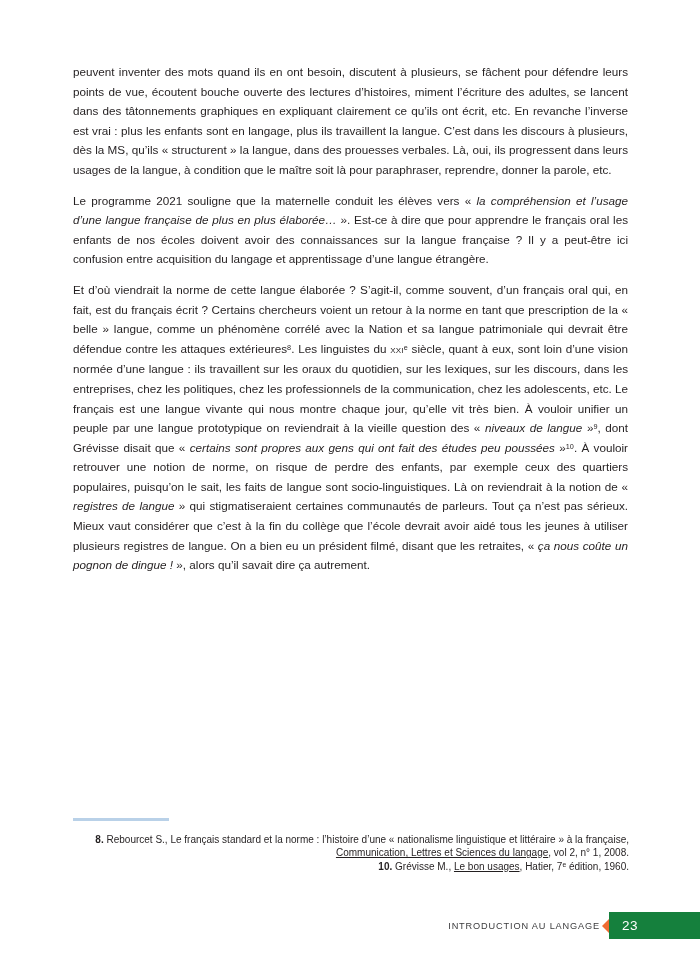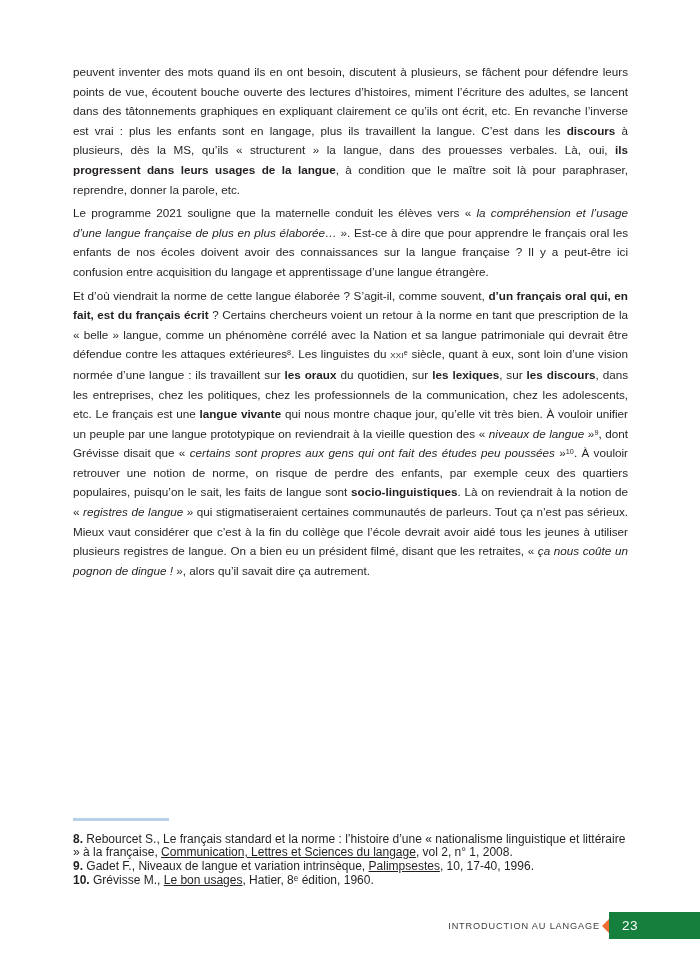--- a/index.html
+++ b/index.html
@@ -24,30 +24,30 @@
   }
   p.body {
     margin: 0;
     font-size: 11.7px;
     line-height: 19.6px;
     text-align: justify;
     text-justify: inter-word;
     color: #231f20;
     hyphens: none;
   }
-  p.body + p.body { margin-top: 4px; }
+  p.body + p.body { margin-top: 11px; }
   h2.section-title {
     margin: 19px 0 6px 0;
     font-size: 15.6px;
     line-height: 20px;
     font-weight: bold;
     color: #231f20;
     letter-spacing: -0.1px;
   }
-  b, strong { font-weight: bold; }
+  b, strong { font-weight: normal; }
   i, em { font-style: italic; }
   sup {
     font-size: 0.62em;
     vertical-align: 0.42em;
     line-height: 0;
   }
   .smallcaps {
     font-variant: small-caps;
     font-size: 0.97em;
     letter-spacing: 0.2px;
@@ -60,24 +60,24 @@
     width: 556px;
   }
   .fn-rule {
     width: 96px;
     height: 2.5px;
     background: #b9d1e8;
     margin-bottom: 12px;
   }
   .fn {
     margin: 0 0 0.5px 0;
-    font-size: 12px;
+    font-size: 10px;
     line-height: 13.5px;
     color: #231f20;
-    text-align: left;
+    text-align: right;
   }
   .fn .num { font-weight: bold; }
   .u { text-decoration: underline; text-underline-offset: 1.4px; }
   .fn sup { font-size: 0.68em; vertical-align: 0.38em; }
   
   .footer {
     position: absolute;
     left: 0;
     top: 912px;
     width: 700px;
@@ -138,23 +138,22 @@
 
     <p class="body"><span>Et d’où viendrait la norme de cette langue élaborée ? S’agit-il, comme souvent, </span><b>d’un français oral qui, en fait, est du français écrit</b><span> ? Certains chercheurs voient un retour à la norme en tant que prescription de la « belle » langue, comme un phénomène corrélé avec la Nation et sa langue patrimoniale qui devrait être défendue contre les attaques extérieures</span><sup>8</sup><span>. Les linguistes du </span><span class="smallcaps">xxi</span><sup>e</sup><span> siècle, quant à eux, sont loin d’une vision normée d’une langue : ils travaillent sur </span><b>les oraux</b><span> du quotidien, sur </span><b>les lexiques</b><span>, sur </span><b>les discours</b><span>, dans les entreprises, chez les politiques, chez les professionnels de la communication, chez les adolescents, etc. Le français est une </span><b>langue vivante</b><span> qui nous montre chaque jour, qu’elle vit très bien. À vouloir unifier un peuple par une langue prototypique on reviendrait à la vieille question des « </span><i>niveaux de langue</i><span> »</span><sup>9</sup><span>, dont Grévisse disait que « </span><i>certains sont propres aux gens qui ont fait des études peu poussées</i><span> »</span><sup>10</sup><span>. À vouloir retrouver une notion de norme, on risque de perdre des enfants, par exemple ceux des quartiers populaires, puisqu’on le sait, les faits de langue sont </span><b>socio-linguistiques</b><span>. Là on reviendrait à la notion de « </span><i>registres de langue</i><span> » qui stigmatiseraient certaines communautés de parleurs. Tout ça n’est pas sérieux. Mieux vaut considérer que c’est à la fin du collège que l’école devrait avoir aidé tous les jeunes à utiliser plusieurs registres de langue. On a bien eu un président filmé, disant que les retraites, « </span><i>ça nous coûte un pognon de dingue !</i><span> », alors qu’il savait dire ça autrement.</span></p>
 
   </div>
 
   <div class="footnotes">
     <div class="fn-rule"></div>
 
     <p class="fn"><span class="num">8.</span><span> Rebourcet S., Le français standard et la norme : l’histoire d’une « nationalisme linguistique et littéraire » à la française, </span><span class="u">Communication, Lettres et Sciences du langage</span><span>, vol 2, n° 1, 2008.</span></p>
 
-    <p class="fn"><span class="num">9.</span><span> Gadet F., Niveaux de langue et variation intrinsèque, </span><span class="u">Palimpsestes</span><span>, 10, 17-40, 1996.</span></p>
 
-    <p class="fn"><span class="num">10.</span><span> Grévisse M., </span><span class="u">Le bon usages</span><span>, Hatier, 8</span><sup>e</sup><span> édition, 1960.</span></p>
+    <p class="fn"><span class="num">10.</span><span> Grévisse M., </span><span class="u">Le bon usages</span><span>, Hatier, 7</span><sup>e</sup><span> édition, 1960.</span></p>
   </div>
 
   <div class="footer">
     <div class="footer-label">INTRODUCTION AU LANGAGE</div>
     <div class="footer-tab">
       <span class="page-number">23</span>
     </div>
   </div>
 
 </div>

